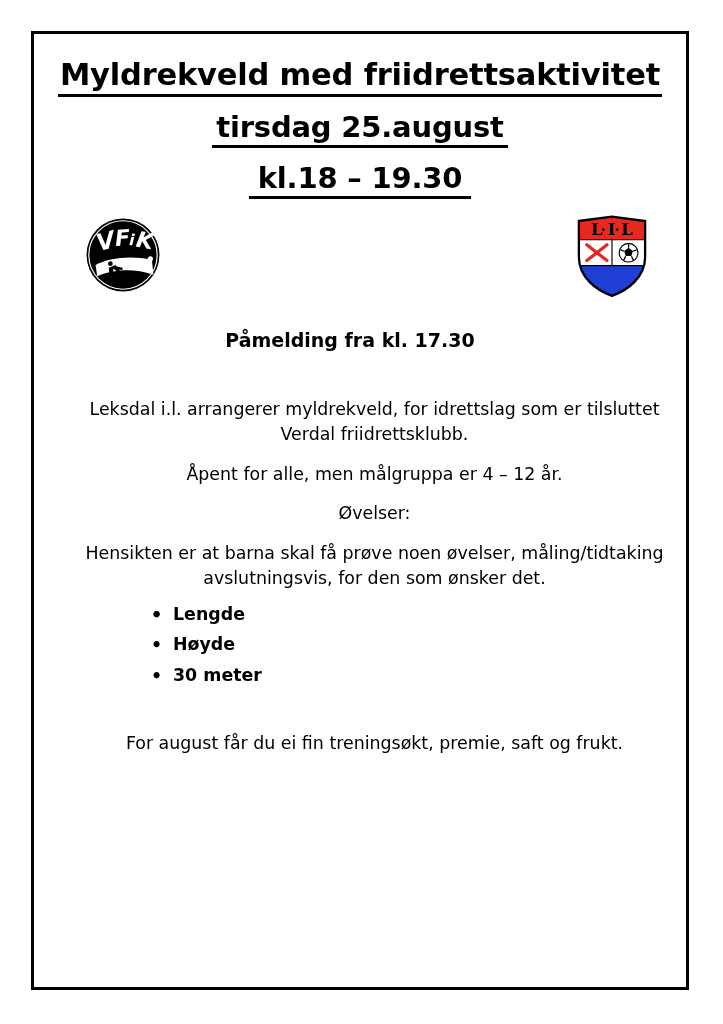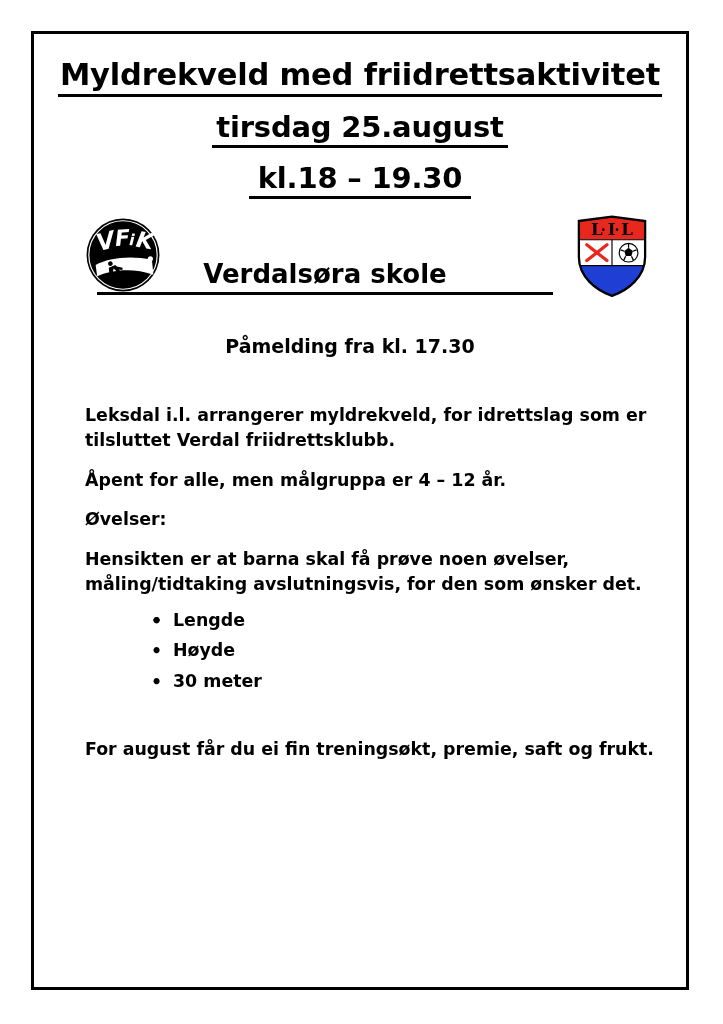--- a/index.html
+++ b/index.html
@@ -103,35 +103,36 @@
     height: 0;
     border-bottom: 3px solid #000;
     margin-top: 4px;
     width: 100%;
   }
 
   .signup {
     text-align: center;
     font-size: 19px;
     font-weight: bold;
-    margin-top: 16px;
+    margin-top: 10px;
     padding-right: 20px;
   }
 
   
   .body-text {
     margin-top: 46px;
     padding-left: 51px;
     padding-right: 22px;
   }
   .para {
     font-size: 17.4px;
-    font-weight: bold;
+    font-weight: normal;
     line-height: 1.47;
     margin: 0 0 14px 0;
+    text-align: center;
   }
   .para-tight { margin-bottom: 14px; }
 
   ul.exercises {
     list-style: none;
     margin: 4px 0 0 0;
     padding: 0 0 0 66px;
   }
   ul.exercises li {
     font-size: 17.4px;
@@ -219,24 +220,20 @@
               <text x="44" y="27">I</text>
               <text x="63" y="27">L</text>
             </g>
             <circle cx="38" cy="20" r="1.8" fill="#000000"></circle>
             <circle cx="57" cy="20" r="1.8" fill="#000000"></circle>
           </g>
           <path d="M4 8 L50 2 L96 8 L96 58 C96 86 72 104 50 112 C28 104 4 86 4 58 Z" fill="none" stroke="#000000" stroke-width="3.2"></path>
         </svg>
       </div>
 
-      <div class="venue-name-wrap">
-        <span class="venue-name">Verdalsøra skole</span>
-        <span class="venue-underline"></span>
-      </div>
     </div>
 
     <div class="signup">Påmelding fra kl. 17.30</div>
 
     <div class="body-text">
       <p class="para">Leksdal i.l. arrangerer myldrekveld, for idrettslag som er tilsluttet Verdal friidrettsklubb.</p>
       <p class="para">Åpent for alle, men målgruppa er 4 – 12 år.</p>
       <p class="para para-tight">Øvelser:</p>
       <p class="para">Hensikten er at barna skal få prøve noen øvelser, måling/tidtaking avslutningsvis, for den som ønsker det.</p>
 

